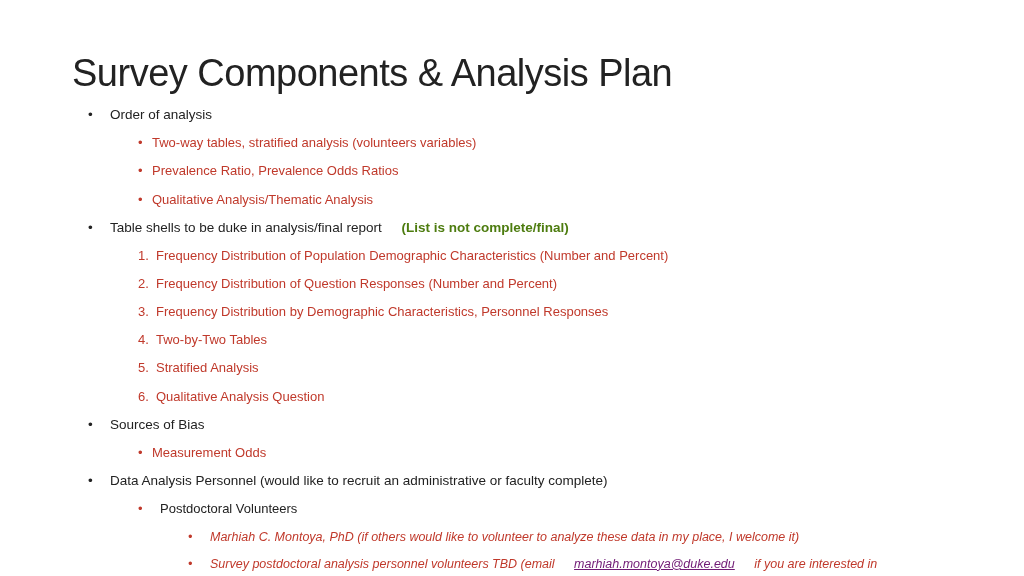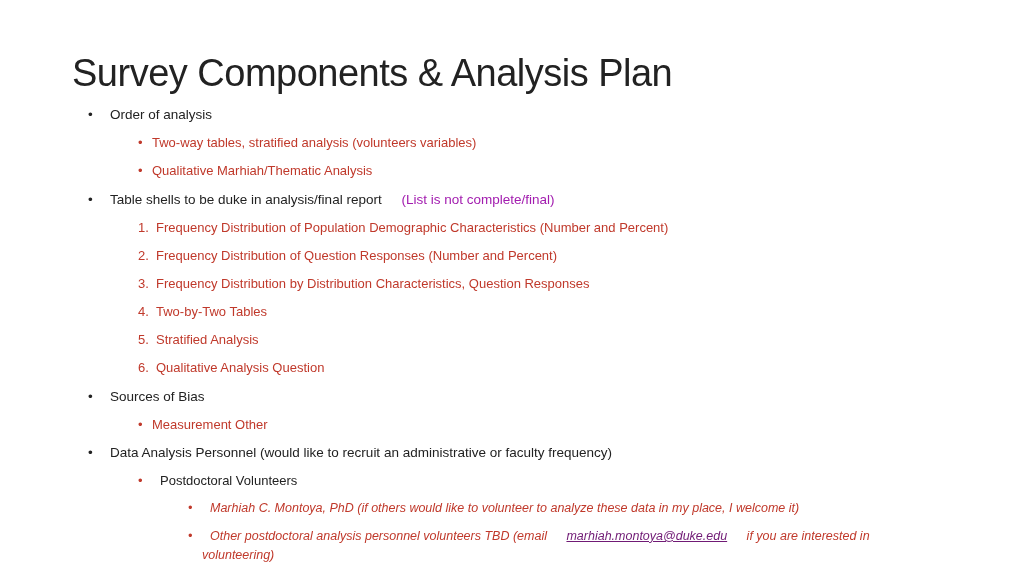--- a/index.html
+++ b/index.html
@@ -120,22 +120,22 @@
       position: absolute;
       left: 0;
       color: #c0392b;
     }
 
     .black-text {
       color: #222222;
     }
 
     .bold-text {
-      font-weight: 400;
-      color: #a21caf;
+      font-weight: 700;
+      color: #4d7c0f;
     }
 
     .red-text {
       color: #c0392b;
     }
 
     .email-link {
       color: #701a75;
       text-decoration: underline;
     }
@@ -146,54 +146,55 @@
 <div class="slide">
   <h1 class="title">Survey Components &amp; Analysis Plan</h1>
 
   <div class="content">
     <ul class="top-level">
 
       <li>
         <span class="black-text">Order of analysis</span>
         <ul class="sub-level">
           <li>Two-way tables, stratified analysis (volunteers variables)</li>
-          <li>Qualitative Marhiah/Thematic Analysis</li>
+          <li>Prevalence Ratio, Prevalence Odds Ratios</li>
+          <li>Qualitative Analysis/Thematic Analysis</li>
         </ul>
       </li>
 
       <li>
         <span class="black-text">Table shells to be duke in analysis/final report </span><span class="bold-text">(List is not complete/final)</span>
         <ol class="numbered">
           <li>Frequency Distribution of Population Demographic Characteristics (Number and Percent)</li>
           <li>Frequency Distribution of Question Responses (Number and Percent)</li>
-          <li>Frequency Distribution by Distribution Characteristics, Question Responses</li>
+          <li>Frequency Distribution by Demographic Characteristics, Personnel Responses</li>
           <li>Two-by-Two Tables</li>
           <li>Stratified Analysis</li>
           <li>Qualitative Analysis Question</li>
         </ol>
       </li>
 
       <li>
         <span class="black-text">Sources of Bias</span>
         <ul class="sub-level">
-          <li>Measurement Other</li>
+          <li>Measurement Odds</li>
         </ul>
       </li>
 
       <li>
-        <span class="black-text">Data Analysis Personnel (would like to recruit an administrative or faculty frequency)</span>
+        <span class="black-text">Data Analysis Personnel (would like to recruit an administrative or faculty complete)</span>
         <ul class="sub-level">
           <li>
             <span class="black-text">Postdoctoral Volunteers</span>
             <ul class="sub-level-deep">
               <li>
                 <span class="red-text">Marhiah C. Montoya, PhD (if others would like to volunteer to analyze these data in my place, I welcome it)</span>
               </li>
               <li>
-                <span class="red-text">Other postdoctoral analysis personnel volunteers TBD (email </span><a class="email-link" href="#">marhiah.montoya@duke.edu</a><span class="red-text"> if you are interested in volunteering)</span>
+                <span class="red-text">Survey postdoctoral analysis personnel volunteers TBD (email </span><a class="email-link" href="#">marhiah.montoya@duke.edu</a><span class="red-text"> if you are interested in volunteering)</span>
               </li>
             </ul>
           </li>
         </ul>
       </li>
 
     </ul>
   </div>
 </div>
 

